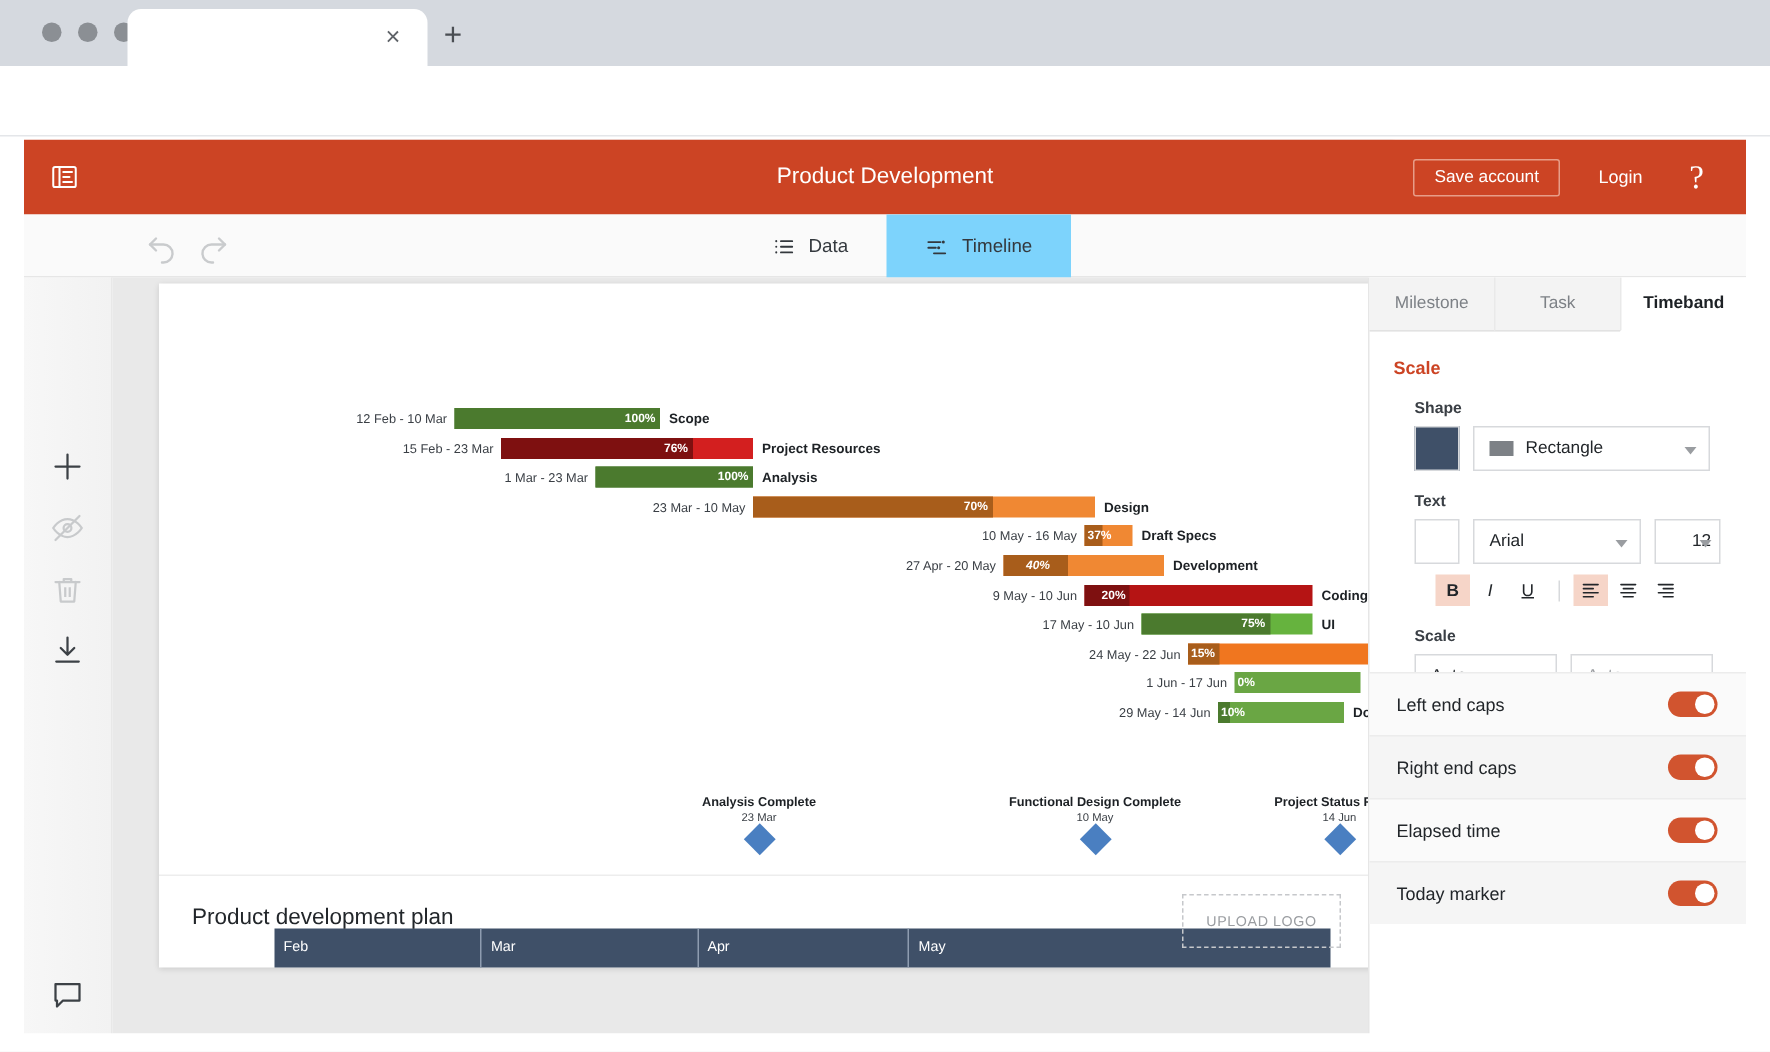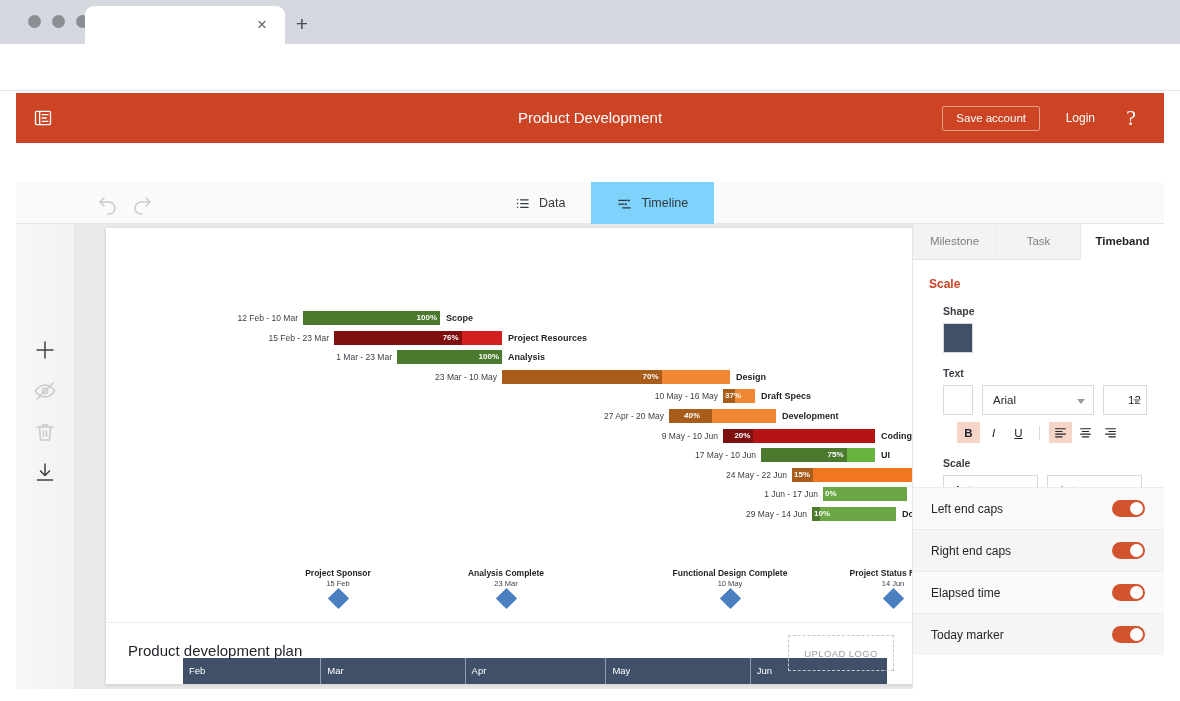--- a/index.html
+++ b/index.html
@@ -80,21 +80,20 @@
   }
   .help-q {
     position: absolute; right: 28px; top: 10px; color: #ffffff; font-size: 22px;
     line-height: 30px; cursor: pointer; font-family: "Liberation Serif", serif;
   }
 
   
   .tabstrip {
     position: relative; width: 1148px; height: 42px; background: #fafafa;
     border-bottom: 1px solid #e6e6e6;
-    margin-top: 39px;
   }
   .undo-redo { position: absolute; left: 80px; top: 9px; display: flex; gap: 10px; }
   .undo-redo span { width: 24px; height: 24px; color: #c9cbcd; }
   .vtabs { position: absolute; left: 473px; top: 0; display: flex; height: 42px; }
   .vtab {
     display: flex; align-items: center; gap: 9px; height: 42px; padding: 0 26px;
     font-size: 12.5px; color: #33383d; cursor: pointer;
   }
   .vtab.active { background: #7dd3fc; }
   .vtab svg { display: block; }
@@ -470,25 +469,20 @@
                 <span class="tasklab">Training</span>
               </div>
               <div class="row" style="left: 706px; width: 84px; top: 279px;">
                 <span class="datelab">29 May - 14 Jun</span>
                 <div class="bar" style="width: 84px; background: rgb(106, 166, 68);">
                   <div class="prog" style="width: 8.4px; background: rgb(75, 122, 46);"></div>
                   <div class="pct" style="left: 2px; padding-right: 0px;">10%</div>
                 </div>
                 <span class="tasklab">Documentation</span>
               </div>
-              <div class="ms" style="left: 152px; width: 160px; top: 340px;">
-                <div class="ms-name">Project Sponsor</div>
-                <div class="ms-date">15 Feb</div>
-                <div class="ms-dia" style="background: rgb(74, 127, 193);"></div>
-              </div>
               <div class="ms" style="left: 320px; width: 160px; top: 340px;">
                 <div class="ms-name">Analysis Complete</div>
                 <div class="ms-date">23 Mar</div>
                 <div class="ms-dia" style="background: rgb(74, 127, 193);"></div>
               </div>
               <div class="ms" style="left: 544px; width: 160px; top: 340px;">
                 <div class="ms-name">Functional Design Complete</div>
                 <div class="ms-date">10 May</div>
                 <div class="ms-dia" style="background: rgb(74, 127, 193);"></div>
               </div>
@@ -497,21 +491,20 @@
                 <div class="ms-date">14 Jun</div>
                 <div class="ms-dia" style="background: rgb(74, 127, 193);"></div>
               </div>
             </div>
 
           <div class="timeband" style="background: rgb(63, 80, 104);">
               <div class="tb-cell" style="left: 0%; width: 19.5%;">Feb</div>
               <div class="tb-cell" style="left: 19.5%; width: 20.5%;">Mar</div>
               <div class="tb-cell" style="left: 40%; width: 20%;">Apr</div>
               <div class="tb-cell" style="left: 60%; width: 20.5%;">May</div>
-              <div class="tb-cell" style="left: 80.5%; width: 19.5%;">Jun</div>
             </div>
 
           <div class="sheet-footer">
             <div class="footer-title">Product development plan</div>
             <div class="upload-logo">UPLOAD LOGO</div>
           </div>
         </div>
       </div>
 
       <div class="rpanel">
@@ -520,20 +513,25 @@
           <div class="rtab">Task</div>
           <div class="rtab active">Timeband</div>
         </div>
 
         <div class="sec-title">Scale</div>
 
         <div class="fgroup">
           <div class="flabel">Shape</div>
           <div class="frow">
             <div class="swatch" id="shape-swatch" style="background: rgb(63, 80, 104);"></div>
+            <div class="sel" style="width:158px">
+              <span class="shape-chip"></span>
+              <span>Rectangle</span>
+              <span class="caret"></span>
+            </div>
           </div>
         </div>
 
         <div class="fgroup">
           <div class="flabel">Text</div>
           <div class="frow">
             <div class="swatch" id="text-swatch" style="background: rgb(255, 255, 255);"></div>
             <div class="sel" style="width:112px">
               <span>Arial</span>
               <span class="caret"></span>

